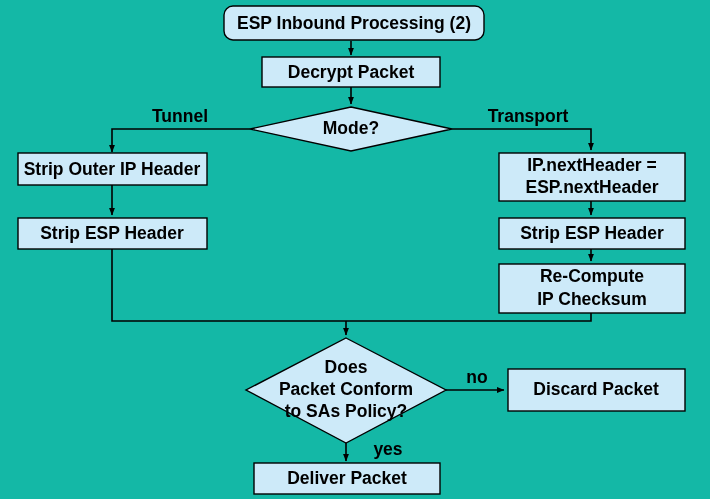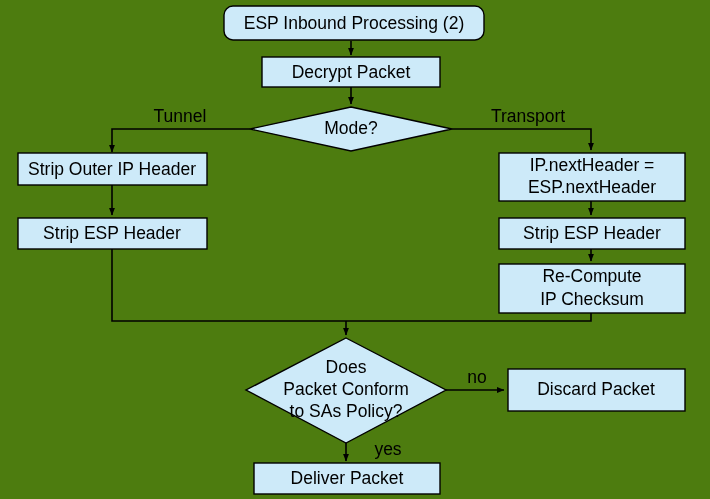--- a/index.html
+++ b/index.html
@@ -4,23 +4,24 @@
 <style>
   html, body {
     margin: 0;
     padding: 0;
     background: #ffffff;
   }
   #canvas {
     position: relative;
     width: 710px;
     height: 499px;
-    background: #4d7c0f;
+    background: #14b8a6;
     font-family: "Liberation Sans", sans-serif;
     overflow: hidden;
+    font-weight: bold;
   }
   #flow-svg {
     position: absolute;
     left: 0;
     top: 0;
     width: 710px;
     height: 499px;
   }
   .node-shape {
     fill: #cdeaf9;

